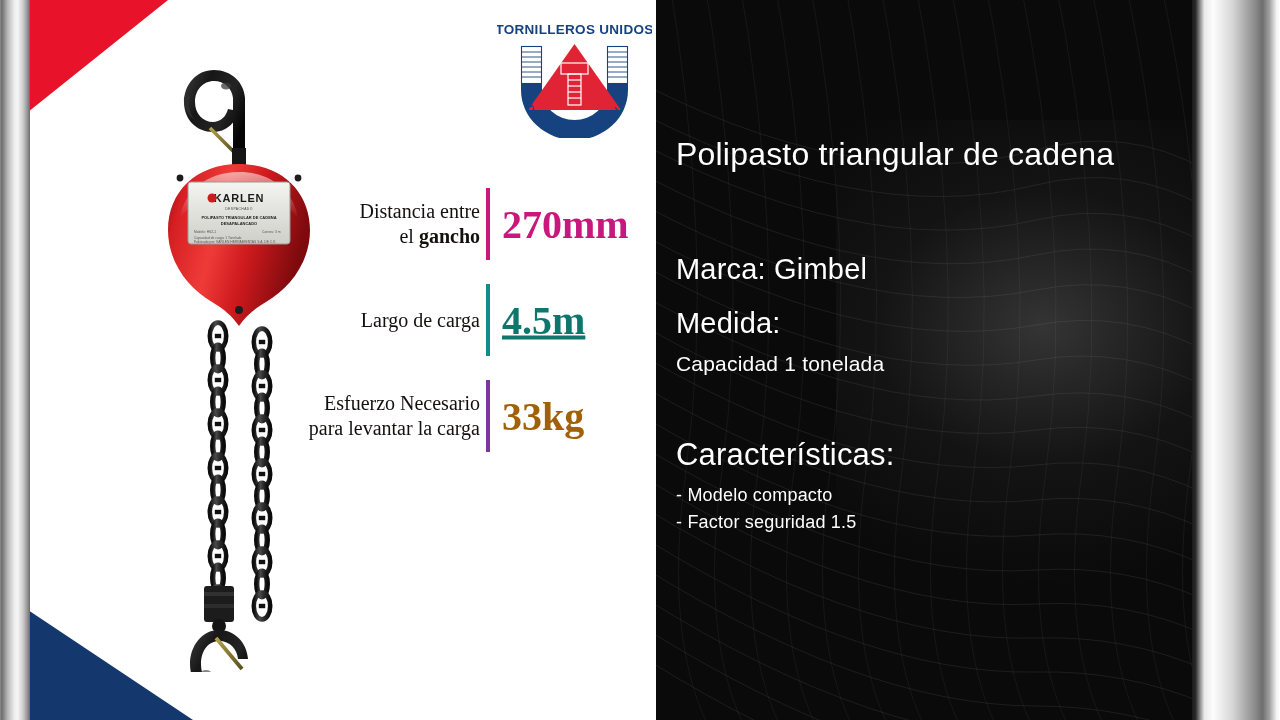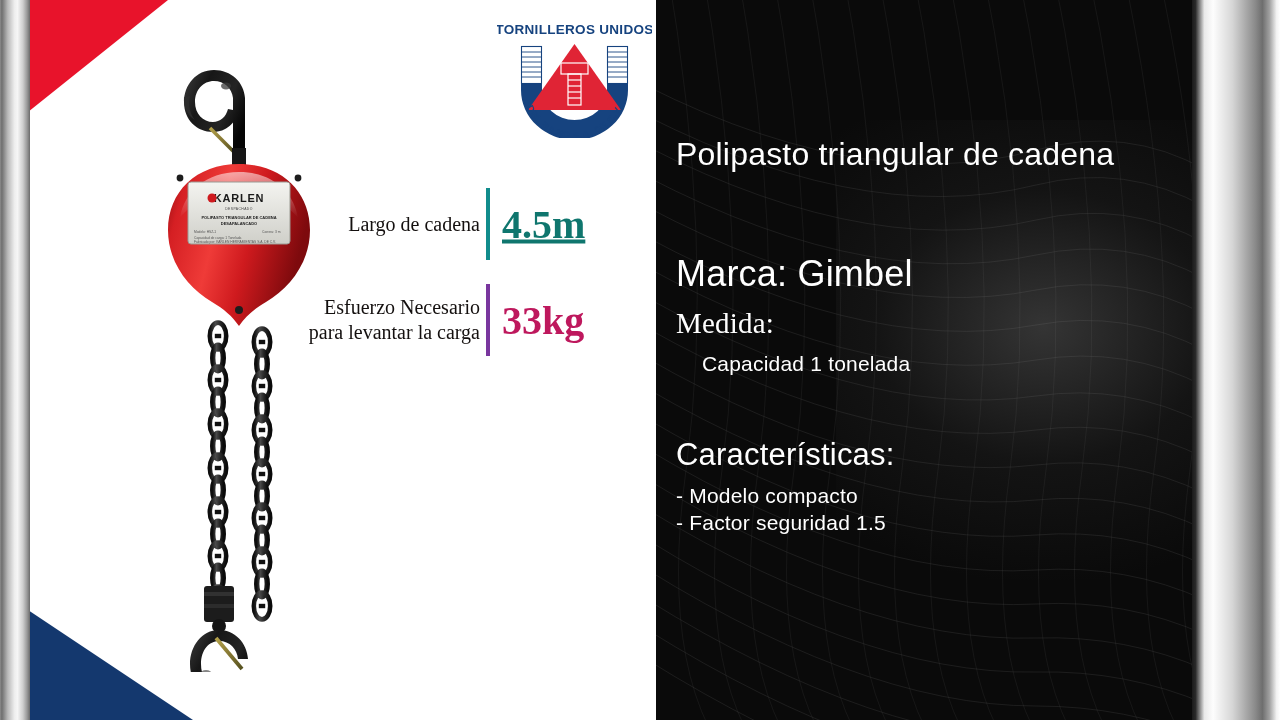--- a/index.html
+++ b/index.html
@@ -78,36 +78,36 @@
     pointer-events:none;
   }
   .right-content { position:absolute; left:20px; top:0; width:560px; height:720px; color:#ffffff; }
 
   .prod-title {
     position:absolute; left:0; top:135px; width:520px;
     font-size:32px; line-height:39px; font-weight:normal; letter-spacing:.2px;
   }
   .brand-line {
     position:absolute; left:0; top:253px;
-    font-size:36px; letter-spacing:.2px;
+    font-size:29px; letter-spacing:.2px;
   }
   .medida-title {
     position:absolute; left:0; top:307px;
-    font-size:29px; letter-spacing:.2px;font-family:Liberation Serif, serif;
+    font-size:29px; letter-spacing:.2px;
   }
   .medida-value {
     position:absolute; left:0; top:352px;
-    font-size:21px; letter-spacing:.2px;margin-left:26px;
+    font-size:21px; letter-spacing:.2px;
   }
   .feat-title {
     position:absolute; left:0; top:437px;
     font-size:31px; letter-spacing:.2px;
   }
   .feat-list { position:absolute; left:0; top:482px; list-style:none; }
-  .feat-list li { font-size:21px; line-height:27px; letter-spacing:.2px; }
+  .feat-list li { font-size:18px; line-height:27px; letter-spacing:.2px; }
 </style>
 </head>
 <body>
 
 <div id="stage">
 
   <div class="left-panel">
 
     <div class="corner-tl" style="border-top-color: rgb(232, 19, 43);"></div>
     <div class="corner-bl" style="border-bottom-color: rgb(20, 56, 110);"></div>
@@ -282,31 +282,36 @@
                    C80 589 87 597 88 607 L98 607 C97 591 85 578 69 578 Z" fill="url(#hookG)"></path>
           <path d="M66 586 L92 617" stroke="url(#brass)" stroke-width="3.8" fill="none"></path>
           <ellipse cx="56" cy="622" rx="6" ry="4" fill="#333" opacity=".6"></ellipse>
           <ellipse cx="75" cy="640" rx="7" ry="4" fill="#2d2d2d" opacity=".55"></ellipse>
         </g>
       </svg>
     </div>
 
     <div class="specs">
 
-
       <div class="spec-row">
-        <div class="spec-label">Largo de cadena</div>
+        <div class="spec-label">Distancia entre<br>el <b>gancho</b></div>
+        <div class="spec-bar" style="background: rgb(200, 24, 126);"></div>
+        <div class="spec-value" style="color: rgb(200, 24, 126);">270mm</div>
+      </div>
+
+      <div class="spec-row">
+        <div class="spec-label">Largo de carga</div>
         <div class="spec-bar" style="background: rgb(17, 140, 140);"></div>
         <div class="spec-value" style="color: #0f766e; text-decoration: underline;">4.5m</div>
       </div>
 
       <div class="spec-row">
         <div class="spec-label">Esfuerzo Necesario<br>para levantar la carga</div>
         <div class="spec-bar" style="background: rgb(121, 54, 158);"></div>
-        <div class="spec-value" style="color: #be185d;">33kg</div>
+        <div class="spec-value" style="color: #a16207;">33kg</div>
       </div>
 
 
     </div>
   </div>
 
   <div class="right-panel" style="background: rgb(10, 10, 10);">
     <svg class="mesh" viewBox="0 0 624 720" preserveAspectRatio="none">
       <g stroke="#8e8e8e" stroke-width="0.55" fill="none" opacity="0.5">
         <path d="M-40 70 Q200 200 380 150 T700 330"></path>

